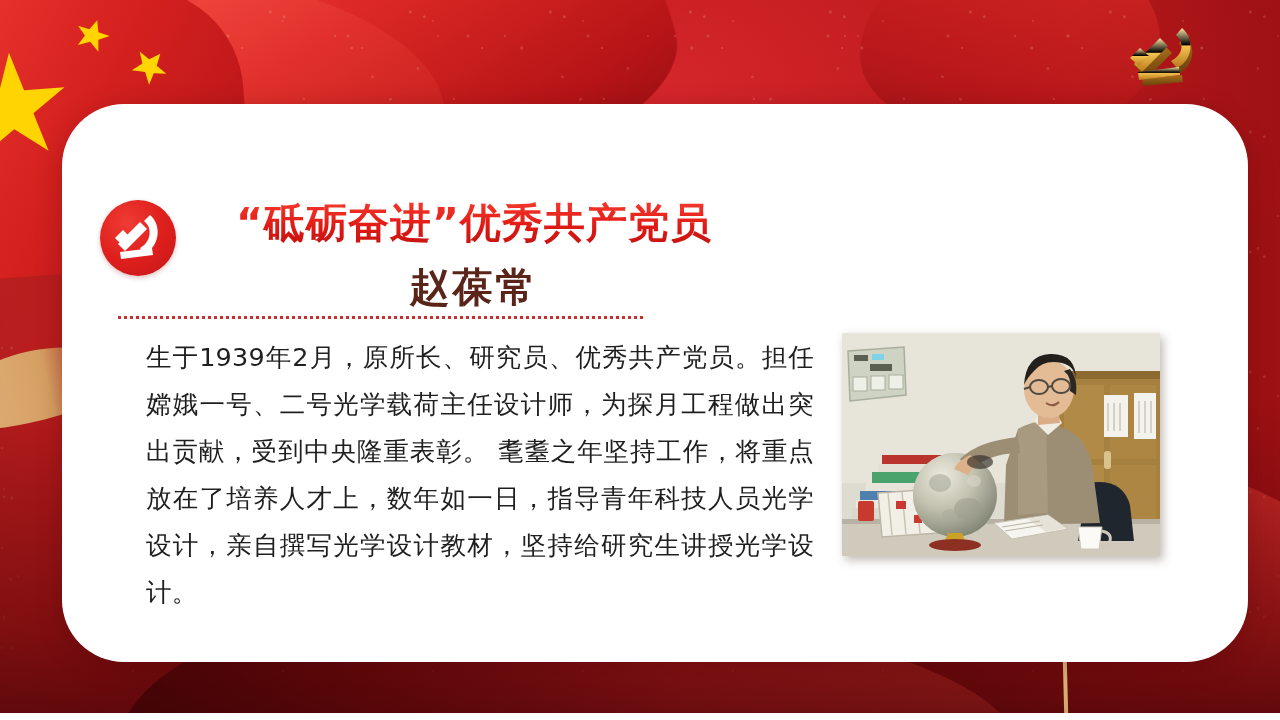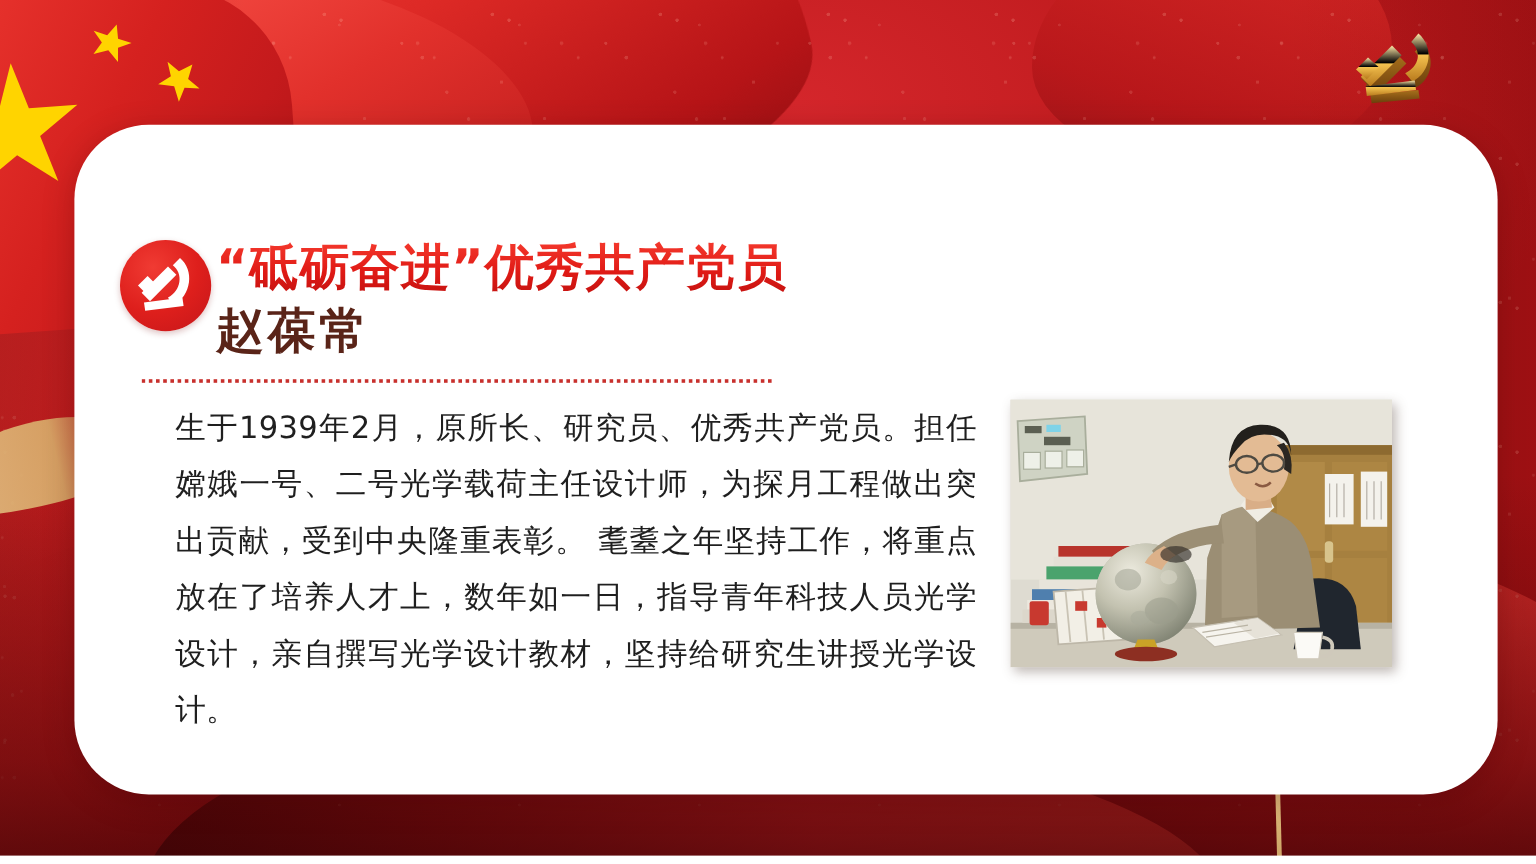--- a/index.html
+++ b/index.html
@@ -175,38 +175,39 @@
     left: 100px; top: 200px;
     width: 76px; height: 76px;
     border-radius: 50%;
     background: radial-gradient(circle at 36% 30%, #f03b33 0%, #de1f1c 52%, #c4161a 100%);
     box-shadow: 0 2px 5px rgba(120,10,12,.25);
   }
   .badge svg { position: absolute; inset: 0; }
 
   .title-block {
     position: absolute;
-    left: 180px; top: 200px;
+    left: 204px; top: 200px;
     width: 540px;
+    text-align: center;
   }
   .title-main {
     font-family: "DejaVu Sans", "Liberation Sans", sans-serif;
     font-size: 41px;
     font-weight: 700;
     letter-spacing: 1px;
     line-height: 1.16;
     color: #e8201a;
     background: linear-gradient(180deg, #f53a2e 0%, #e01a15 55%, #c21210 100%);
     -webkit-background-clip: text;
     background-clip: text;
     -webkit-text-fill-color: transparent;
     white-space: nowrap;
   }
   .title-name {
-    margin-top: 5px;
+    margin-top: 16px;
     font-family: "DejaVu Serif", "Liberation Serif", serif;
     font-size: 40px;
     font-weight: 700;
     color: #5a2418;
     letter-spacing: 3px;
     line-height: 1.15;
   }
 
   .divider {
     position: absolute;

